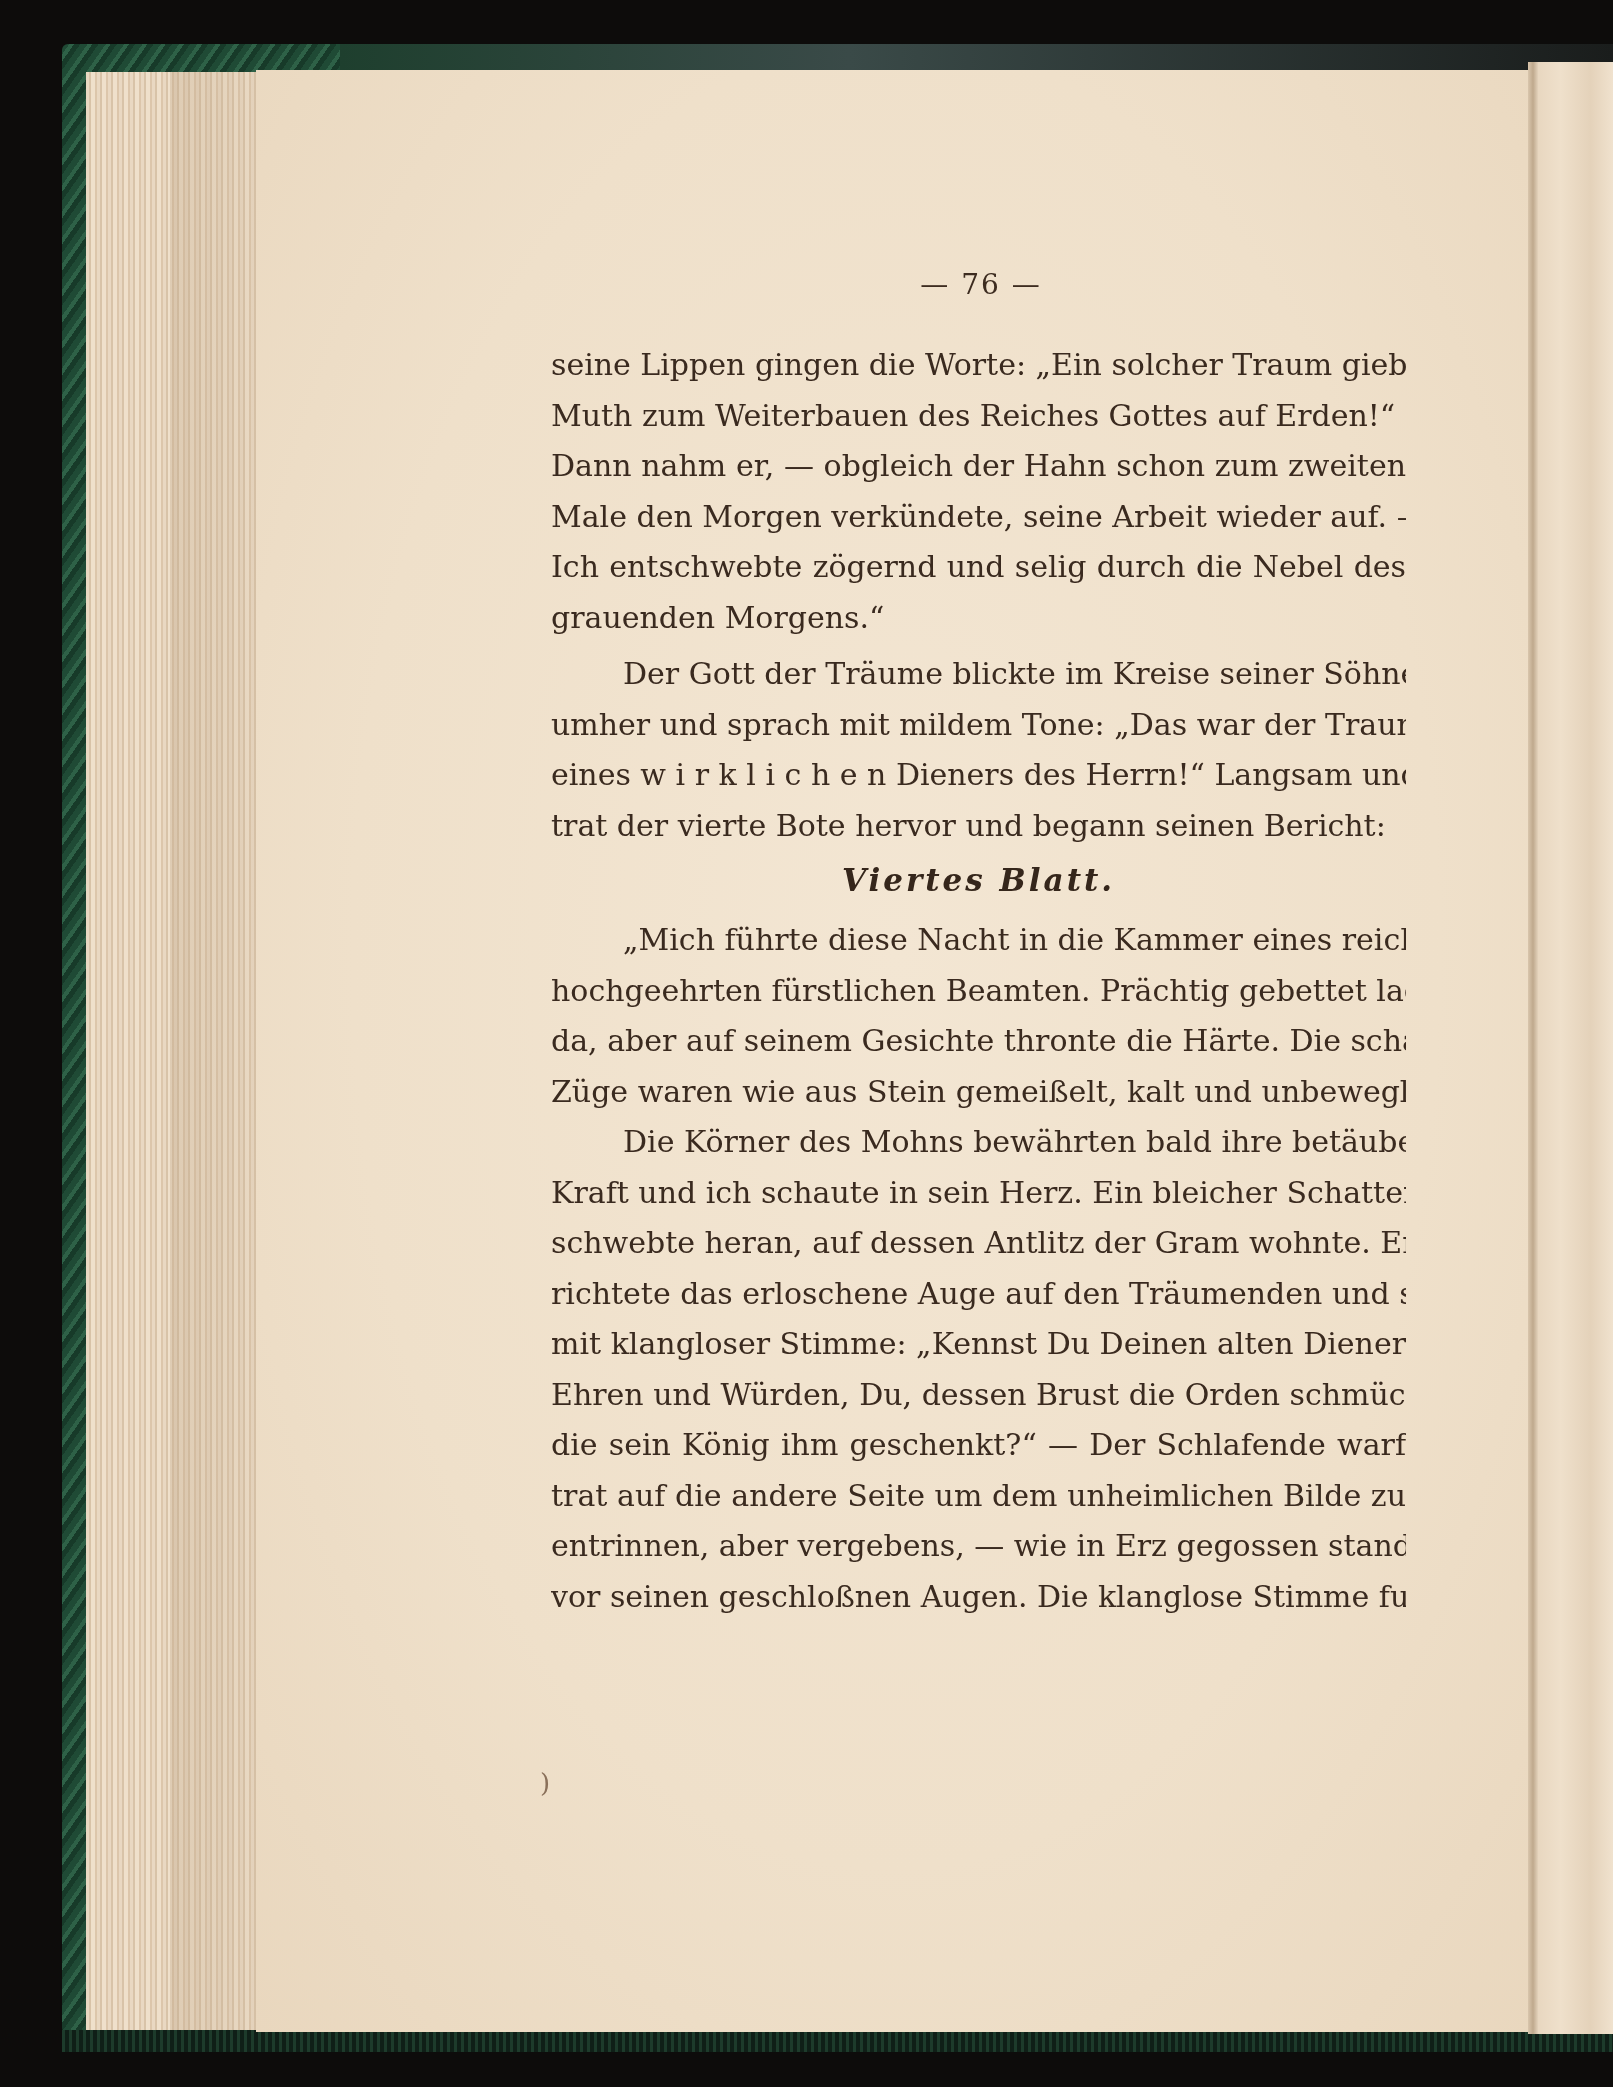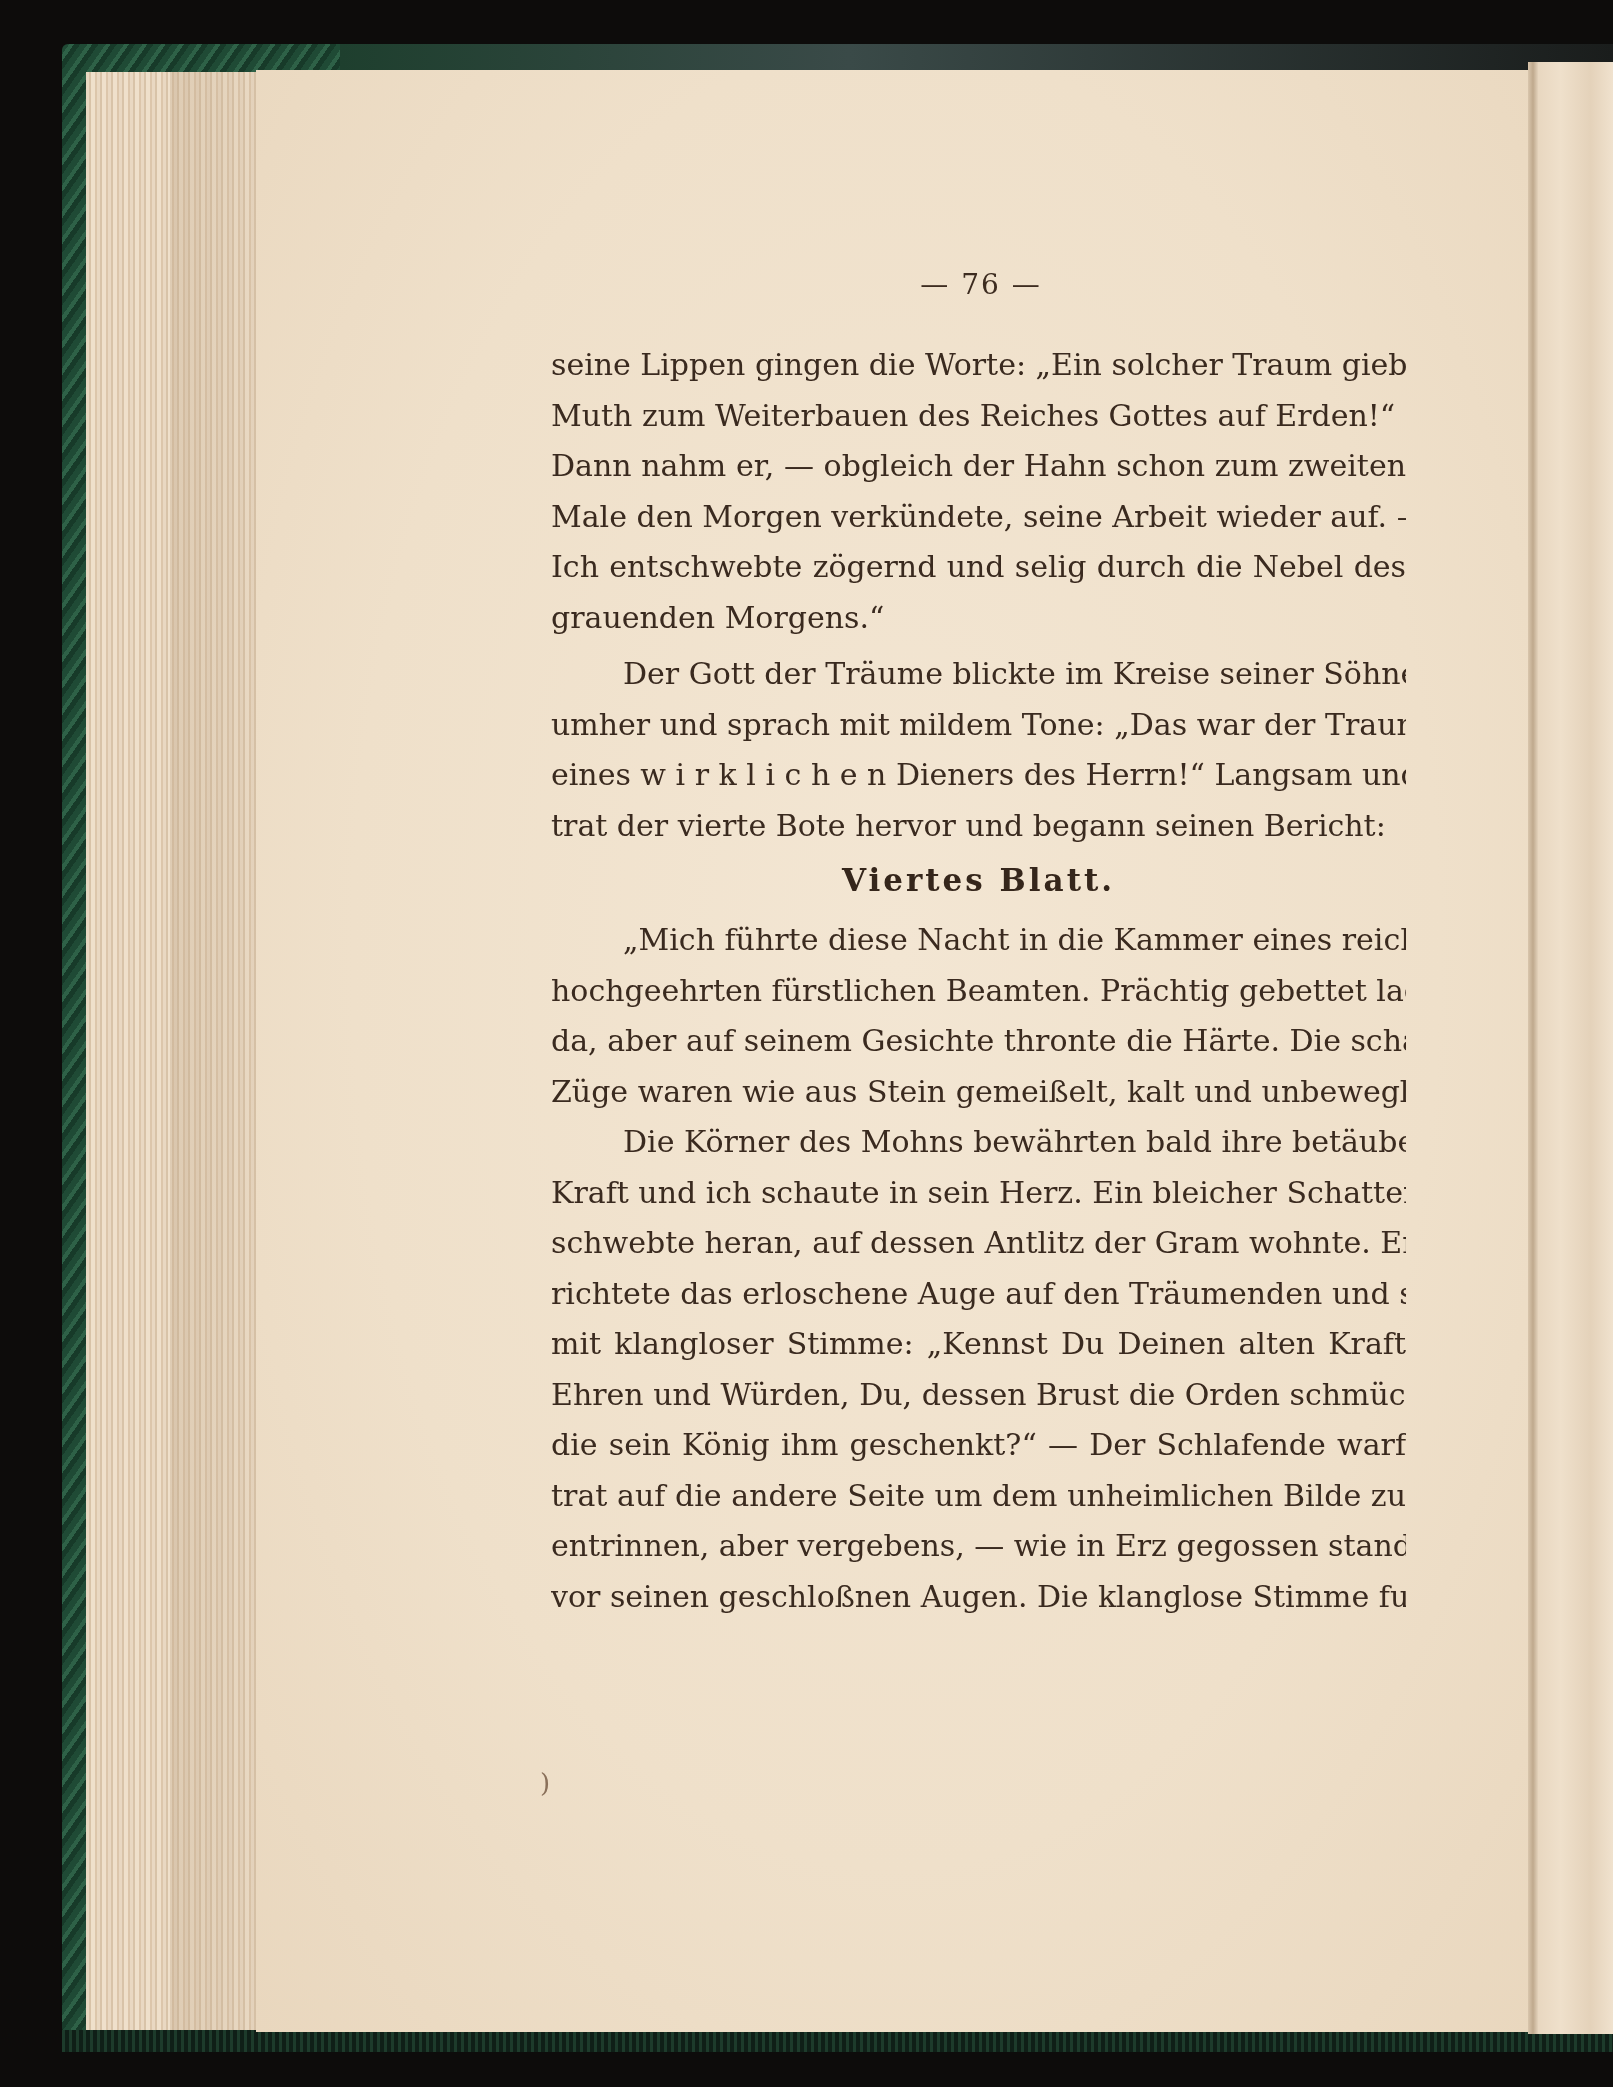--- a/index.html
+++ b/index.html
@@ -23,21 +23,21 @@
   .next-page{position:absolute;left:1538px;top:62px;width:75px;height:1972px;
         background:linear-gradient(90deg,#e8d7c0,#efe0cb 30%,#e4d2ba 70%,#f0e2ce);}
   .page-num{position:absolute;left:856px;top:268px;width:250px;text-align:center;
         font-size:28px;color:#3d2c20;letter-spacing:2px;}
   .lines{position:absolute;left:551px;top:340px;width:855px;}
   .line{height:50.5px;line-height:50.5px;font-size:30px;color:#3a2a1f;
         text-align:justify;text-align-last:justify;white-space:nowrap;overflow:hidden;}
   .line.last{text-align-last:left;}
   .line.indent{padding-left:72px;box-sizing:border-box;}
   .heading{height:58px;line-height:58px;text-align:center;font-size:31px;font-weight:bold;
-        letter-spacing:3px;color:#35261b;}
+        letter-spacing:3px;color:#35261b;font-style:italic;}
   .line.gap{margin-top:6px;}
   .mark{position:absolute;left:540px;top:1768px;font-size:26px;color:#8a705a;}
 </style>
 </head>
 <body>
 
 <div class="cover"></div>
 <div class="cover-top-dark"></div>
 <div class="cover-bottom"></div>
 <div class="edges"></div>
@@ -65,21 +65,21 @@
 
   <div class="line indent gap">„Mich führte diese Nacht in die Kammer eines reichen,</div>
   <div class="line">hochgeehrten fürstlichen Beamten. Prächtig gebettet lag er</div>
   <div class="line">da, aber auf seinem Gesichte thronte die Härte. Die scharfen</div>
   <div class="line">Züge waren wie aus Stein gemeißelt, kalt und unbeweglich.</div>
 
   <div class="line indent">Die Körner des Mohns bewährten bald ihre betäubende</div>
   <div class="line">Kraft und ich schaute in sein Herz. Ein bleicher Schatten</div>
   <div class="line">schwebte heran, auf dessen Antlitz der Gram wohnte. Er</div>
   <div class="line">richtete das erloschene Auge auf den Träumenden und sprach</div>
-  <div class="line">mit klangloser Stimme: „Kennst Du Deinen alten Kraft</div>
+  <div class="line">mit klangloser Stimme: „Kennst Du Deinen alten Diener</div>
   <div class="line">Ehren und Würden, Du, dessen Brust die Orden schmücken,</div>
   <div class="line">die sein König ihm geschenkt?“ — Der Schlafende warf</div>
   <div class="line">trat auf die andere Seite um dem unheimlichen Bilde zu</div>
   <div class="line">entrinnen, aber vergebens, — wie in Erz gegossen stand es</div>
   <div class="line">vor seinen geschloßnen Augen. Die klanglose Stimme fuhr</div>
 </div>
 
 <div class="mark">)</div>
 
 </body></html>

